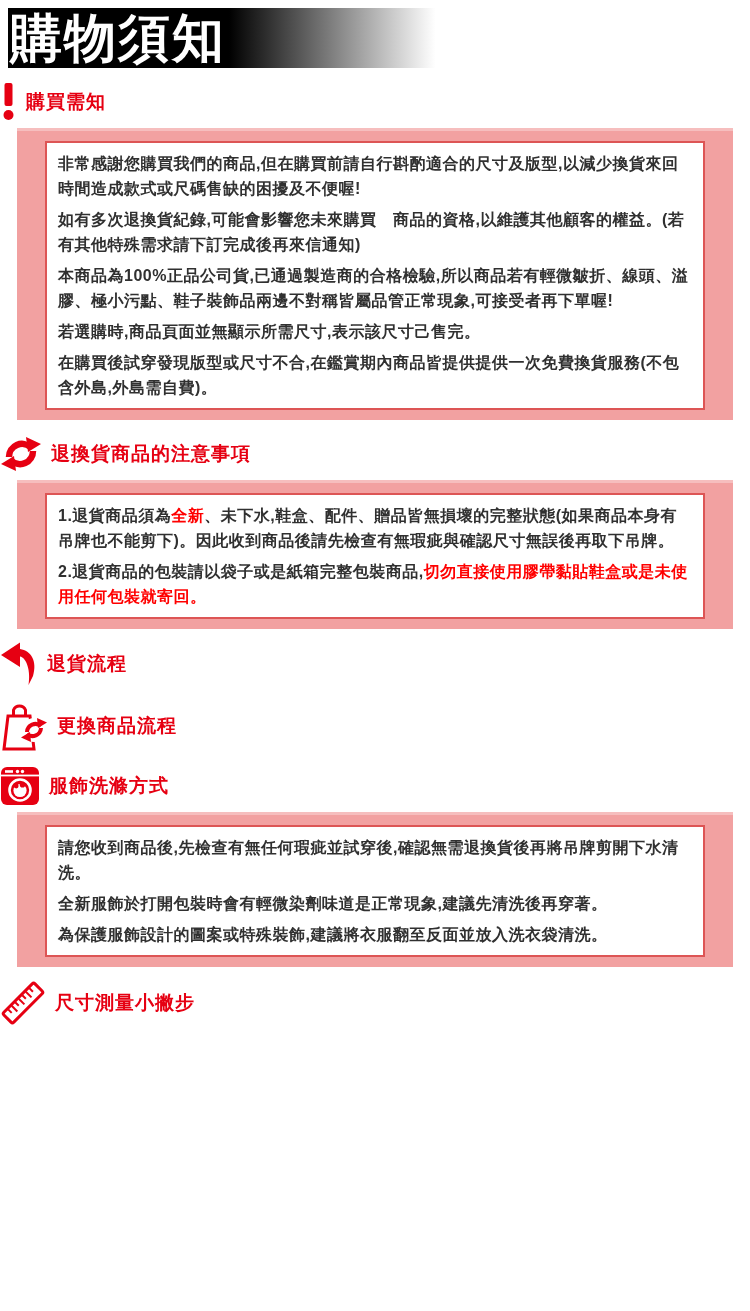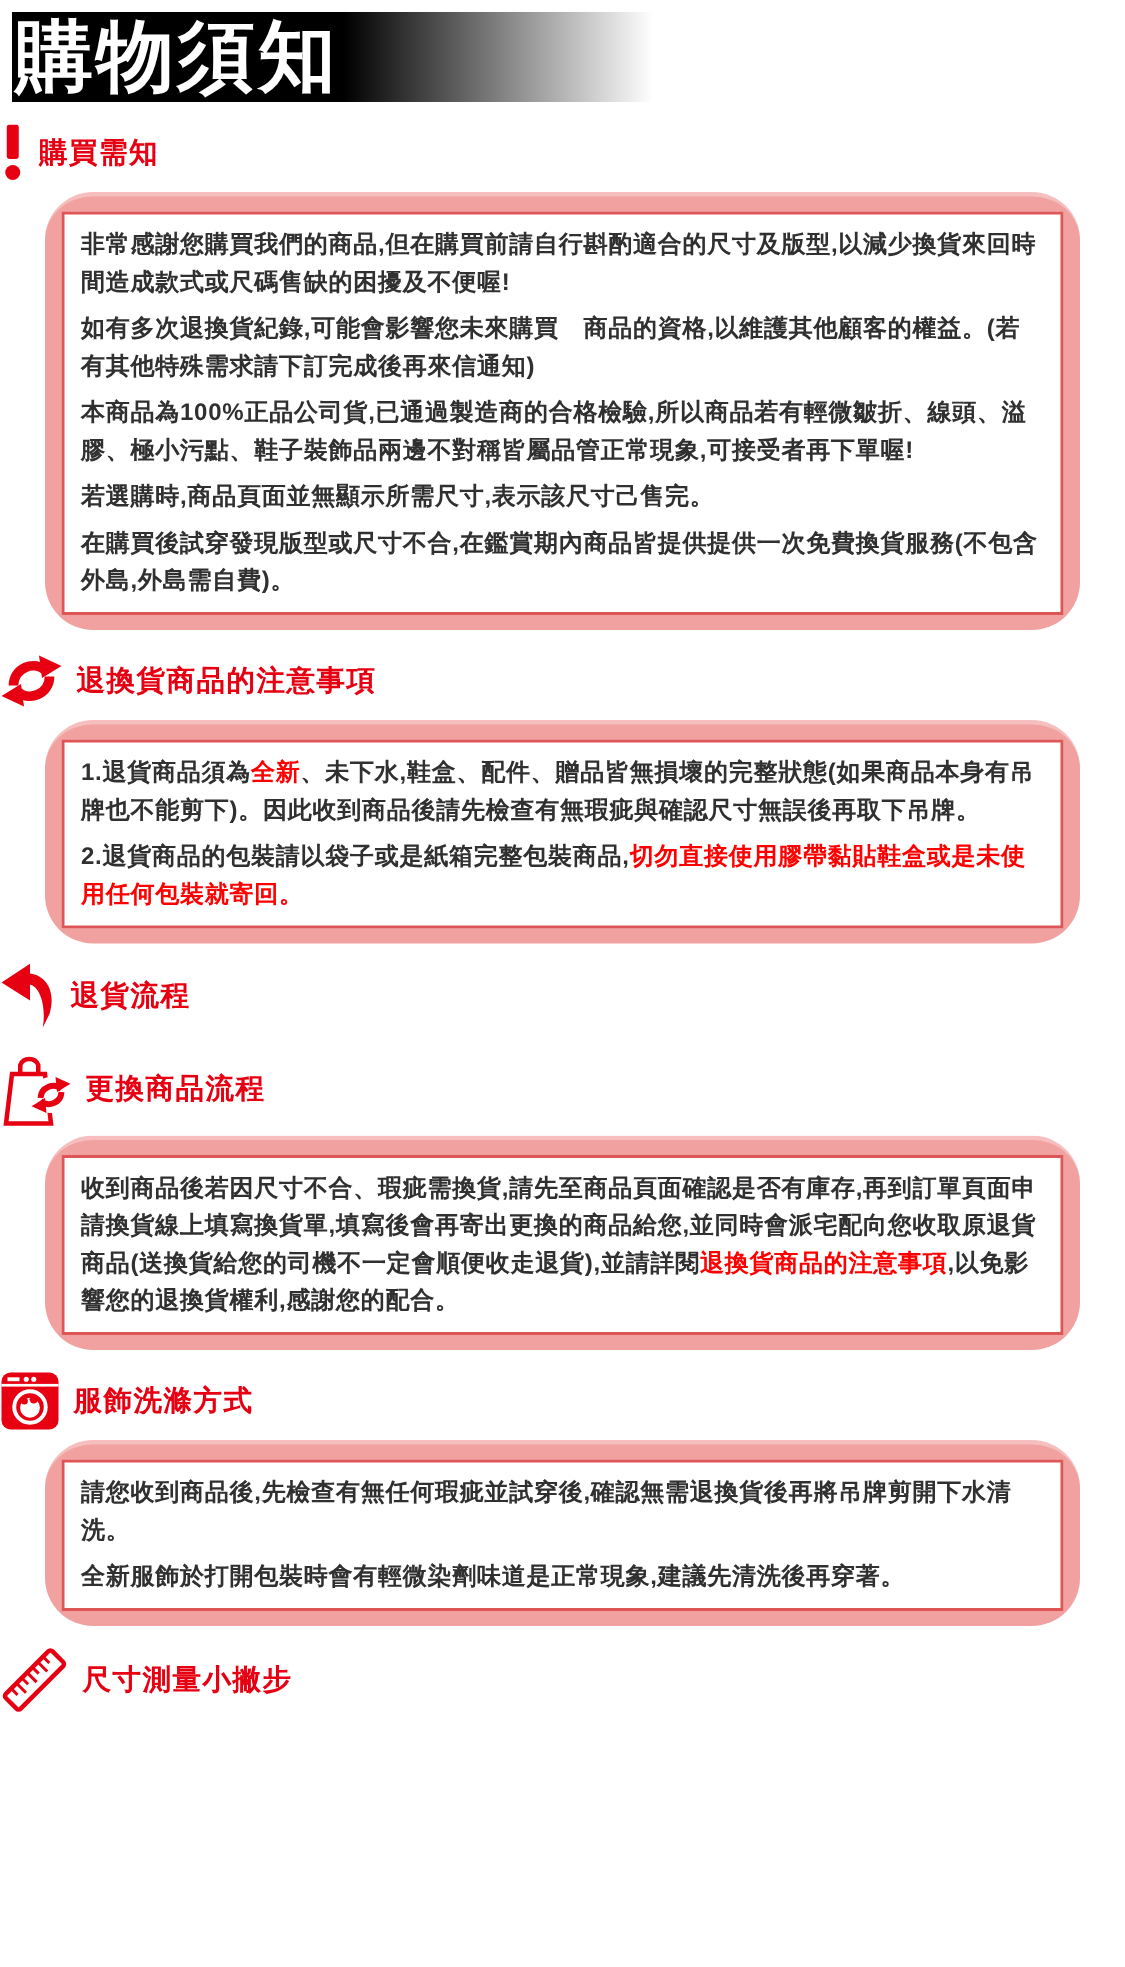--- a/index.html
+++ b/index.html
@@ -43,25 +43,24 @@
     min-height:42px;
   }
   .section-header .icon{display:inline-flex;align-items:center;justify-content:center;}
   .section-title{
     color:var(--accent);
     font-size:19px;
     font-weight:bold;
     letter-spacing:1px;
   }
   .pink-box{
-    margin:0 30px;
+    margin:0 17px;
     background:var(--pink);
     border-top:3px solid var(--pink-light);
-    padding:10px 11px;
-    border-radius:32px;
+    padding:10px 28px;
   }
   .inner-box{
     background:#fff;
     border:2px solid var(--inner-border);
     padding:8px 11px;
   }
   .para{
     margin:0 0 6px 0;
     font-size:16px;
     line-height:25px;
@@ -140,25 +139,20 @@
         <path d="M13.5 17 V11 a6.5 6.5 0 0 1 12 0 V17" fill="none" stroke="#e60012" stroke-width="3"></path>
         <circle cx="34" cy="31" r="12" fill="#fff"></circle>
         <path d="M27 33 a8.5 8.5 0 0 1 14 -6" fill="none" stroke="#e60012" stroke-width="4"></path>
         <polygon points="37,19 47,23.5 38,29" fill="#e60012"></polygon>
         <path d="M41 29 a8.5 8.5 0 0 1 -14 6" fill="none" stroke="#e60012" stroke-width="4"></path>
         <polygon points="31,43 21,38.5 30,33" fill="#e60012"></polygon>
       </svg>
     </span>
     <span class="section-title">更換商品流程</span>
   </div>
-  <div class="pink-box">
-    <div class="inner-box">
-        <p class="para"><span class="">收到商品後若因尺寸不合、瑕疵需換貨,請先至商品頁面確認是否有庫存,再到訂單頁面申請換貨線上填寫換貨單,填寫後會再寄出更換的商品給您,並同時會派宅配向您收取原退貨商品(送換貨給您的司機不一定會順便收走退貨),並請詳閱</span><span class="red">退換貨商品的注意事項</span><span class="">,以免影響您的退換貨權利,感謝您的配合。</span></p>
-      </div>
-  </div>
 </div>
 
 <div class="section">
   <div class="section-header">
     <span class="icon">
       <svg width="40" height="40" viewBox="0 0 40 40">
         <rect x="1" y="1" width="38" height="38" rx="6" fill="#e60012"></rect>
         <rect x="5" y="4.2" width="8" height="2.6" fill="#fff"></rect>
         <circle cx="17.5" cy="5.5" r="1.7" fill="#fff"></circle>
         <circle cx="22.5" cy="5.5" r="1.7" fill="#fff"></circle>
@@ -168,20 +162,21 @@
         <circle cx="16.2" cy="20" r="2.4" fill="#e60012"></circle>
         <circle cx="22.5" cy="18.8" r="2.8" fill="#e60012"></circle>
       </svg>
     </span>
     <span class="section-title">服飾洗滌方式</span>
   </div>
   <div class="pink-box">
     <div class="inner-box">
         <p class="para"><span class="">請您收到商品後,先檢查有無任何瑕疵並試穿後,確認無需退換貨後再將吊牌剪開下水清洗。</span></p>
         <p class="para"><span class="">全新服飾於打開包裝時會有輕微染劑味道是正常現象,建議先清洗後再穿著。</span></p>
+        <p class="para"><span class="">為保護服飾設計的圖案或特殊裝飾,建議將衣服翻至反面並放入洗衣袋清洗。</span></p>
       </div>
   </div>
 </div>
 
 <div class="section">
   <div class="section-header">
     <span class="icon">
       <svg width="46" height="46" viewBox="0 0 46 46">
         <g transform="rotate(-45 23 23)">
           <rect x="1" y="16" width="44" height="14" rx="2" fill="#fff" stroke="#e60012" stroke-width="3"></rect>

